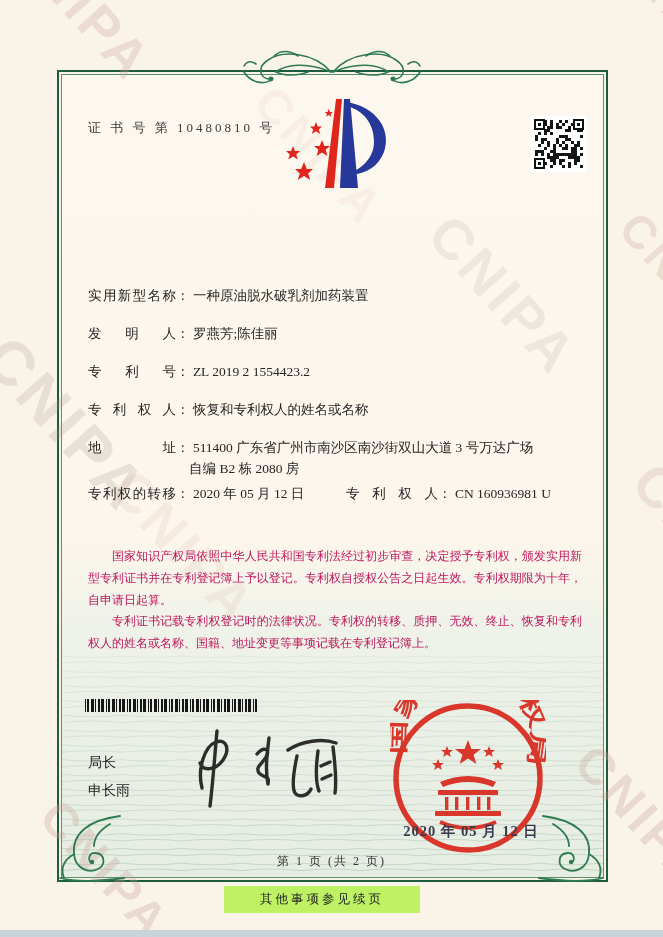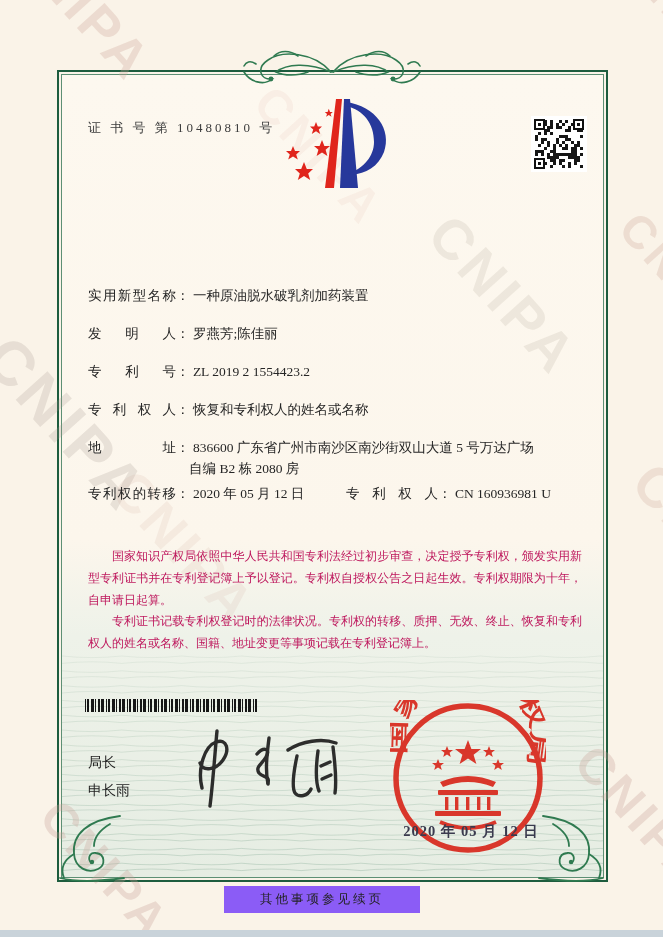--- a/index.html
+++ b/index.html
@@ -39,21 +39,21 @@
   .barcode{position:absolute;left:85px;top:699px;height:13px;display:flex;align-items:stretch;}
   .barcode span{display:block;background:#161616;}
   .officer{position:absolute;left:88px;top:748px;font-family:"Liberation Sans","DejaVu Sans",sans-serif;
            font-size:14px;color:#222;line-height:28px;}
   .signature{position:absolute;left:172px;top:726px;}
   .seal{position:absolute;left:390px;top:700px;width:156px;height:156px;}
   .seal-date{position:absolute;left:396px;top:822px;width:150px;text-align:center;
              font-size:14.5px;color:#3a3a4e;letter-spacing:1px;font-weight:bold;}
   .page-num{position:absolute;left:57px;width:549px;top:853px;text-align:center;
             font-size:12px;letter-spacing:2px;color:#333;}
-  .chip{position:absolute;left:224px;top:886px;width:196px;height:27px;background:#8b5cf6;
+  .chip{position:absolute;left:224px;top:886px;width:196px;height:27px;background:#bef264;
         text-align:center;line-height:27px;font-size:12.5px;letter-spacing:3px;color:#222;}
   .bottom-strip{position:absolute;left:0;bottom:0;width:663px;height:7px;background:#c9d3da;z-index:5;}
   .ornament{position:absolute;z-index:5;}
 </style>
 </head>
 <body>
 
 <div class="page">
 
   <div class="wm" style="left:-12px;top:-28px;font-size:54px;color:rgba(205,165,152,0.30);">CNIPA</div>
@@ -293,21 +293,21 @@
       <div class="frow">
         <span class="flabel">专利号</span><span class="fcolon">：</span>
         <span class="fvalue">ZL 2019 2 1554423.2</span>
       </div>
       <div class="frow">
         <span class="flabel">专利权人</span><span class="fcolon">：</span>
         <span class="fvalue">恢复和专利权人的姓名或名称</span>
       </div>
       <div class="frow" style="margin-bottom:2px;">
         <span class="flabel">地址</span><span class="fcolon">：</span>
-        <span class="fvalue">836600 广东省广州市南沙区南沙街双山大道 5 号万达广场</span>
+        <span class="fvalue">511400 广东省广州市南沙区南沙街双山大道 3 号万达广场</span>
         <div class="addr2">自编 B2 栋 2080 房</div>
       </div>
       <div class="frow">
         <span class="flabel">专利权的转移</span><span class="fcolon">：</span>
         <span class="fvalue">2020 年 05 月 12 日</span>
         <span class="grant-no">
           <span class="flabel" style="width:92px;">专利权人</span><span class="fcolon">：</span>
           <span class="fvalue">CN 160936981 U</span>
         </span>
       </div>
@@ -411,18 +411,19 @@
           <rect x="76" y="97" width="3.4" height="13"></rect>
           <rect x="87" y="97" width="3.4" height="13"></rect>
           <rect x="97" y="97" width="3.4" height="13"></rect>
           <rect x="45" y="111" width="66" height="5" rx="1"></rect>
           <path d="M50,122 Q78,134 106,122" fill="none" stroke="#d8281c" stroke-width="4"></path>
         </g>
       </g>
     </svg>
     <div class="seal-date">2020 年 05 月 12 日</div>
 
+    <div class="page-num">第 1 页 (共 2 页)</div>
 
     <div class="chip">其他事项参见续页</div>
   </div>
 
   <div class="bottom-strip"></div>
 </div>
 
 </body></html>

